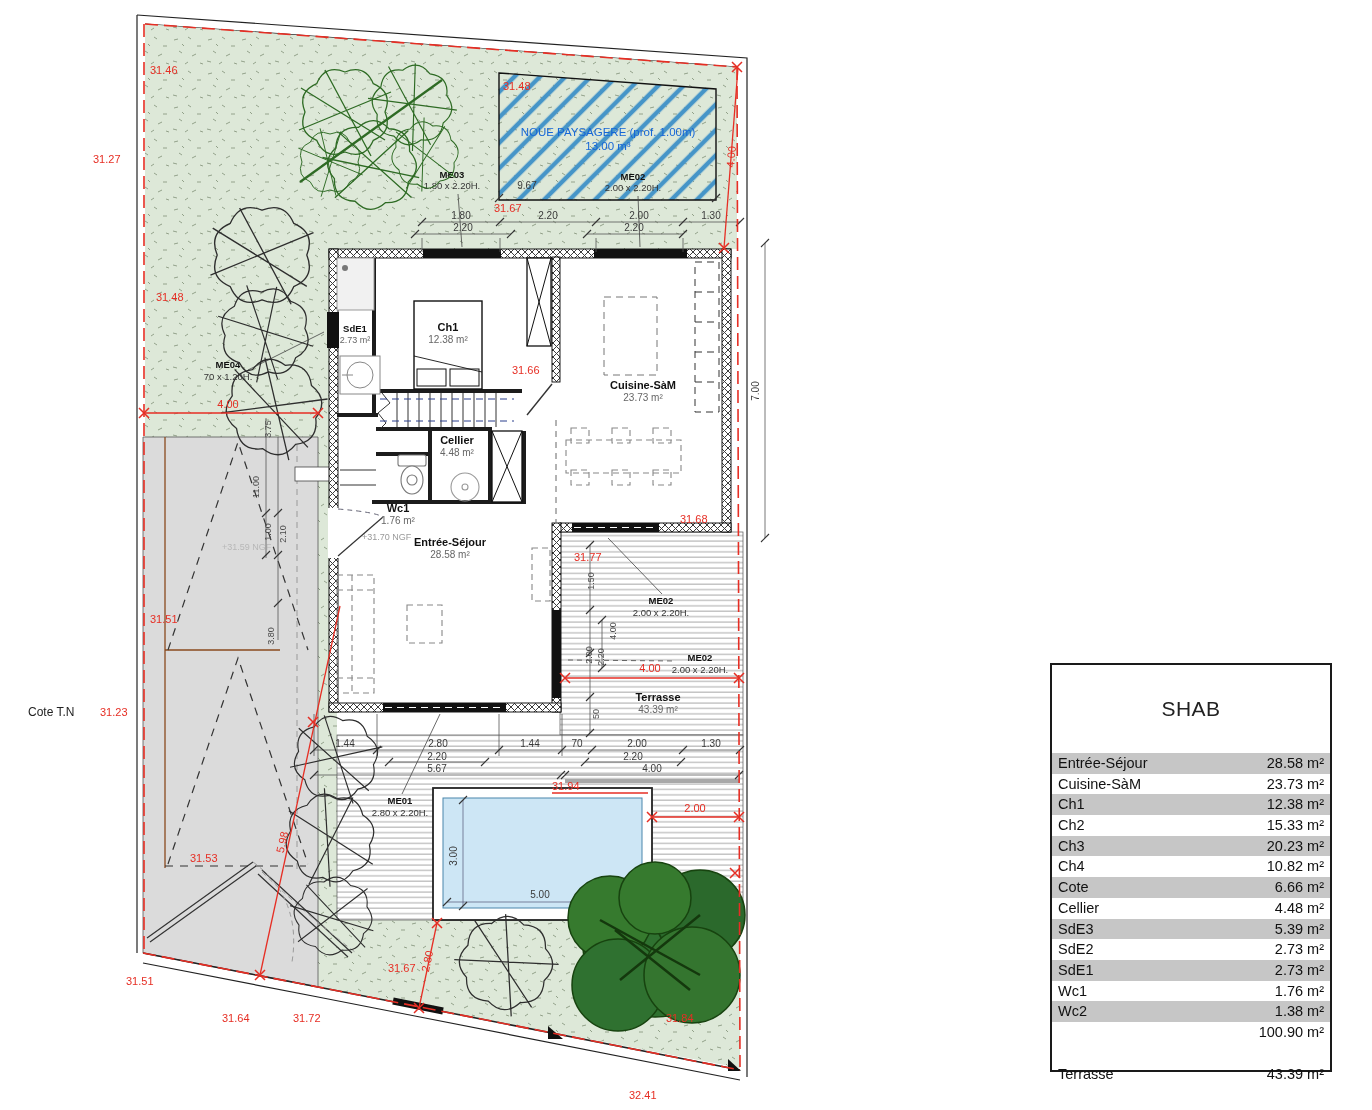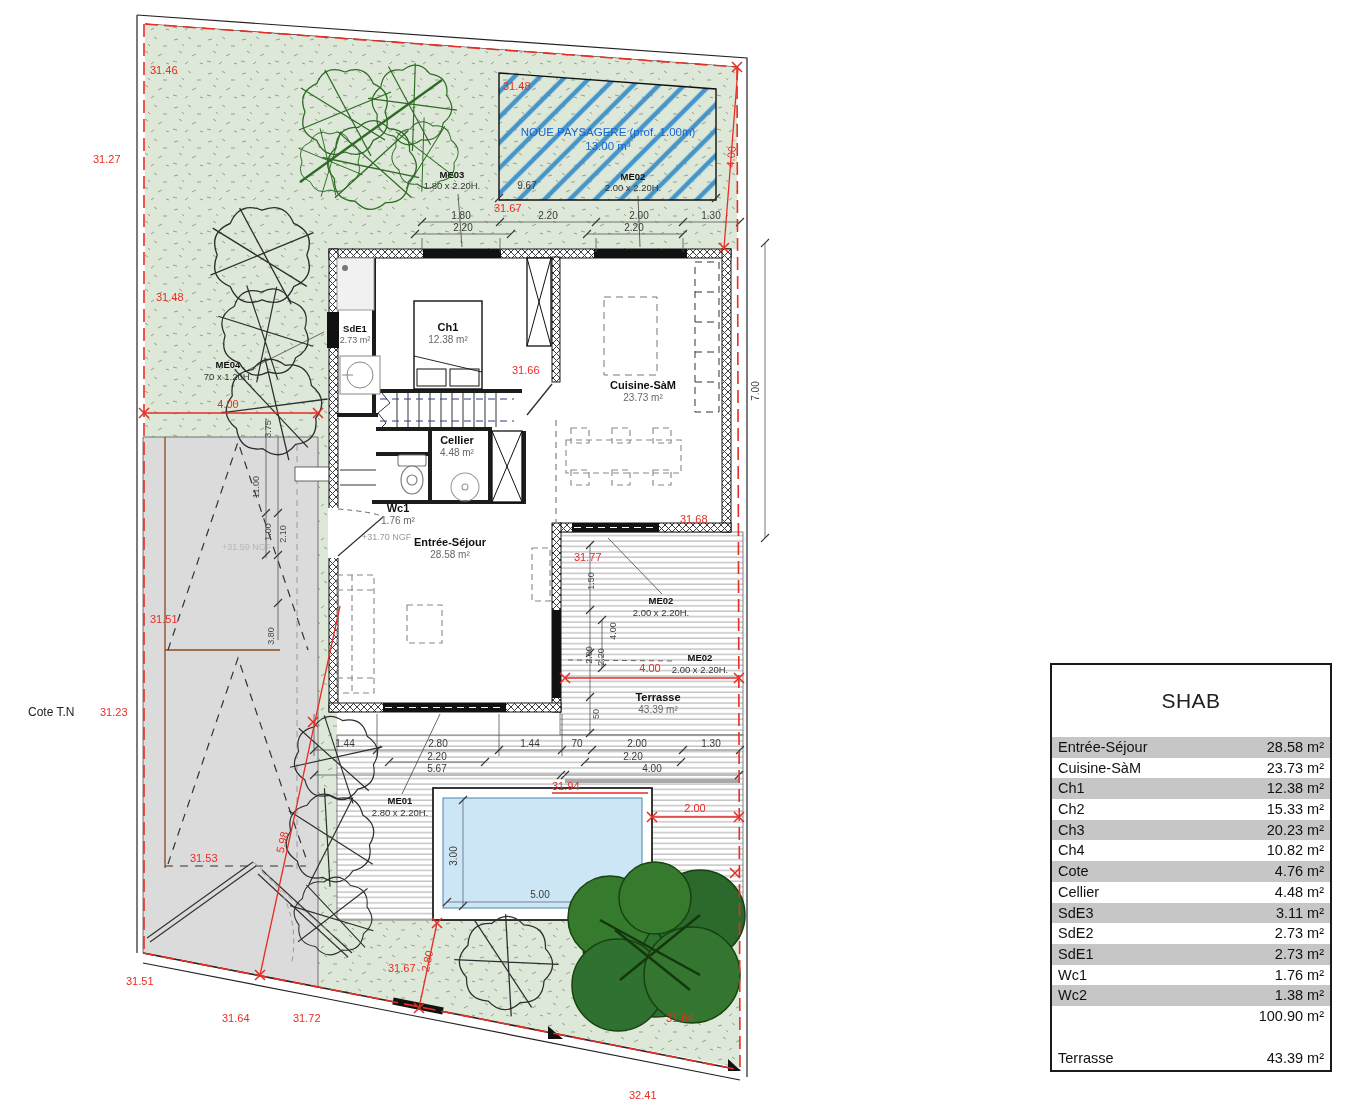--- a/index.html
+++ b/index.html
@@ -2,21 +2,21 @@
 <html><head>
 <meta charset="utf-8">
 <style>
   html,body{margin:0;padding:0;background:#fff;}
   #stage{position:relative;width:1372px;height:1110px;background:#fff;overflow:hidden;
          font-family:"Liberation Sans", sans-serif;}
   #plan-svg{position:absolute;left:0;top:0;}
   
   .shab{position:absolute;left:1050px;top:663px;width:282px;height:409px;
         border:2px solid #1a1a1a;background:#fff;box-sizing:border-box;color:#111;}
-  .shab-title{height:72px;display:flex;align-items:center;justify-content:center;
+  .shab-title{height:88px;display:flex;align-items:center;justify-content:center;
               font-size:21px;letter-spacing:.5px;color:#222;}
   .shab-row{display:flex;justify-content:space-between;align-items:center;
             height:20.7px;line-height:20.7px;padding:0 6px;font-size:14.5px;}
   .shab-rows .shab-row:nth-child(odd){background:#c6c6c6;}
   .shab-terrasse{display:flex;justify-content:space-between;align-items:center;
             height:21px;line-height:21px;padding:0 6px;font-size:14.5px;margin-top:21px;}
   
   text{font-family:"Liberation Sans", sans-serif;}
   .dim{fill:#3a3a3a;font-size:10px;}
   .dimsm{fill:#4a4a4a;font-size:9px;}
@@ -521,29 +521,29 @@
     <div class="shab-row">
           <span>Ch3</span>
           <span>20.23 m²</span>
         </div>
     <div class="shab-row">
           <span>Ch4</span>
           <span>10.82 m²</span>
         </div>
     <div class="shab-row">
           <span>Cote</span>
-          <span>4.76 m²</span>
+          <span>6.66 m²</span>
         </div>
     <div class="shab-row">
           <span>Cellier</span>
           <span>4.48 m²</span>
         </div>
     <div class="shab-row">
           <span>SdE3</span>
-          <span>3.11 m²</span>
+          <span>5.39 m²</span>
         </div>
     <div class="shab-row">
           <span>SdE2</span>
           <span>2.73 m²</span>
         </div>
     <div class="shab-row">
           <span>SdE1</span>
           <span>2.73 m²</span>
         </div>
     <div class="shab-row">

